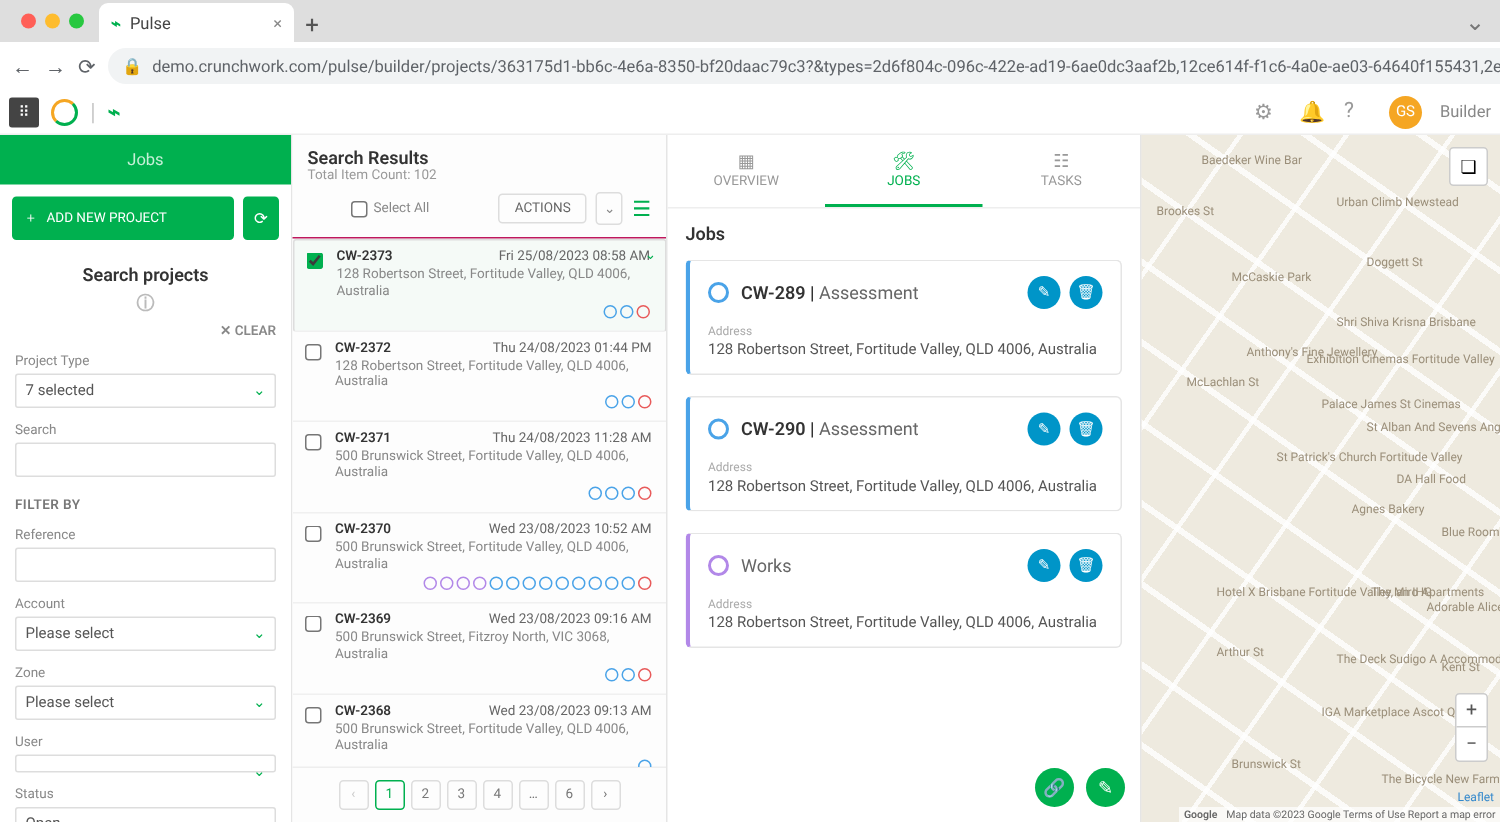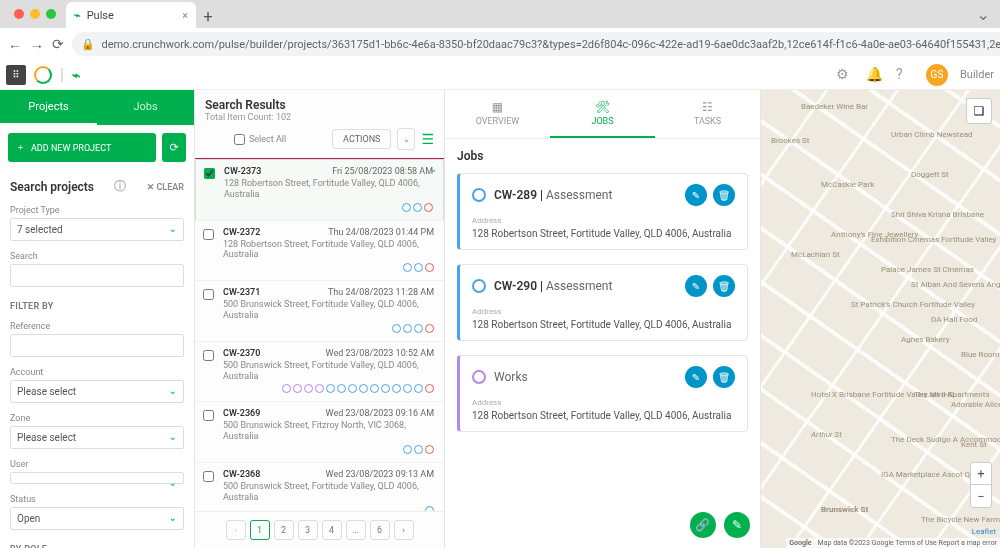--- a/index.html
+++ b/index.html
@@ -32,21 +32,21 @@
 
 .layout { display: flex; height: 458px; }
 .sidebar { width: 195px; background: #fff; border-right: 1px solid #e5e5e5; display: flex; flex-direction: column; }
 .side-tabs { display: flex; background: #00b04f; }
 .side-tab { flex: 1; text-align: center; padding: 10px 0; font-size: 11px; color: #c7f0d8; cursor: pointer; }
 .side-tab.active { color: #fff; border-bottom: 2px solid #fff; }
 .add-row { padding: 8px; display: flex; gap: 6px; }
 .add-btn { flex: 1; background: #00b04f; color: #fff; border: none; border-radius: 3px; font-size: 9px; padding: 8px; display: flex; align-items: center; gap: 6px; cursor: pointer; }
 .refresh-btn { width: 24px; background: #00b04f; border: none; border-radius: 3px; color: #fff; cursor: pointer; font-size: 11px; }
 .search-body { padding: 8px 10px; overflow-y: auto; font-size: 10px; color: #666; }
-.search-title { font-size: 12px; font-weight: 600; color: #333; display: flex; align-items: center; gap: 20px; }
+.search-title { font-size: 12px; font-weight: 600; color: #333; display: flex; align-items: center; gap: 4px; flex-direction: column; }
 .clear { margin-left: auto; font-size: 9px; color: #888; cursor: pointer; }
 .field-label { font-size: 9px; color: #888; margin-top: 10px; margin-bottom: 3px; }
 .sel, .inp { width: 100%; border: 1px solid #ddd; border-radius: 2px; padding: 5px 6px; font-size: 10px; color: #555; background: #fff; position: relative; }
 .sel::after { content: "⌄"; position: absolute; right: 6px; top: 4px; color: #00b04f; }
 .section-h { font-size: 9px; font-weight: 600; color: #777; margin-top: 14px; letter-spacing: 0.3px; }
 
 
 .results { width: 250px; border-right: 1px solid #e5e5e5; display: flex; flex-direction: column; background: #fdfdfd; position: relative; }
 .res-head { padding: 8px 10px; border-bottom: 1px solid #be185d; }
 .res-title { font-size: 12px; font-weight: 600; color: #333; }
@@ -151,21 +151,20 @@
     <span class="ab-icn">?</span>
     <span class="avatar">GS</span>
     <span class="role">Builder</span>
   </div>
 </div>
 
 <div class="layout">
 
   <div class="sidebar">
     <div class="side-tabs">
-      <div class="side-tab active">Projects</div>
       <div class="side-tab">Jobs</div>
     </div>
     <div class="add-row">
       <button class="add-btn">
         <span>＋</span>
         <span>ADD NEW PROJECT</span>
       </button>
       <button class="refresh-btn">⟳</button>
     </div>
     <div class="search-body">
@@ -364,25 +363,25 @@
         <div class="poi" style="left: 30px; top: 160px;">McLachlan St</div>
         <div class="poi" style="left: 120px; top: 175px;">Palace James St Cinemas</div>
         <div class="poi" style="left: 150px; top: 190px;">St Alban And Sevens Anglican Church</div>
         <div class="poi" style="left: 90px; top: 210px;">St Patrick's Church Fortitude Valley</div>
         <div class="poi" style="left: 170px; top: 225px;">DA Hall Food</div>
         <div class="poi" style="left: 140px; top: 245px;">Agnes Bakery</div>
         <div class="poi" style="left: 200px; top: 260px;">Blue Room Cinebar</div>
         <div class="poi" style="left: 50px; top: 300px;">Hotel X Brisbane Fortitude Valley, an IHG</div>
         <div class="poi" style="left: 153px; top: 300px;">The Miro Apartments</div>
         <div class="poi" style="left: 190px; top: 310px;">Adorable Alice Homewares</div>
-        <div class="poi" style="left: 50px; top: 340px; font-style: italic;">Arthur St</div>
+        <div class="poi" style="left: 50px; top: 340px;">Arthur St</div>
         <div class="poi" style="left: 130px; top: 345px;">The Deck Sudigo A Accommodation</div>
         <div class="poi" style="left: 200px; top: 350px;">Kent St</div>
         <div class="poi" style="left: 120px; top: 380px;">IGA Marketplace Ascot Qld</div>
-        <div class="poi" style="left: 60px; top: 415px; font-weight: bold;">Brunswick St</div>
+        <div class="poi" style="left: 60px; top: 415px;">Brunswick St</div>
         <div class="poi" style="left: 160px; top: 425px;">The Bicycle New Farm</div>
       </div>
     <div class="layers">❏</div>
     <div class="zoom">
       <div>+</div>
       <div>−</div>
     </div>
     <div class="leaflet">Leaflet</div>
     <div class="attrib"><span style="font-weight:600;margin-right:6px">Google</span><span>Map data ©2023 Google   Terms of Use   Report a map error</span></div>
   </div>

